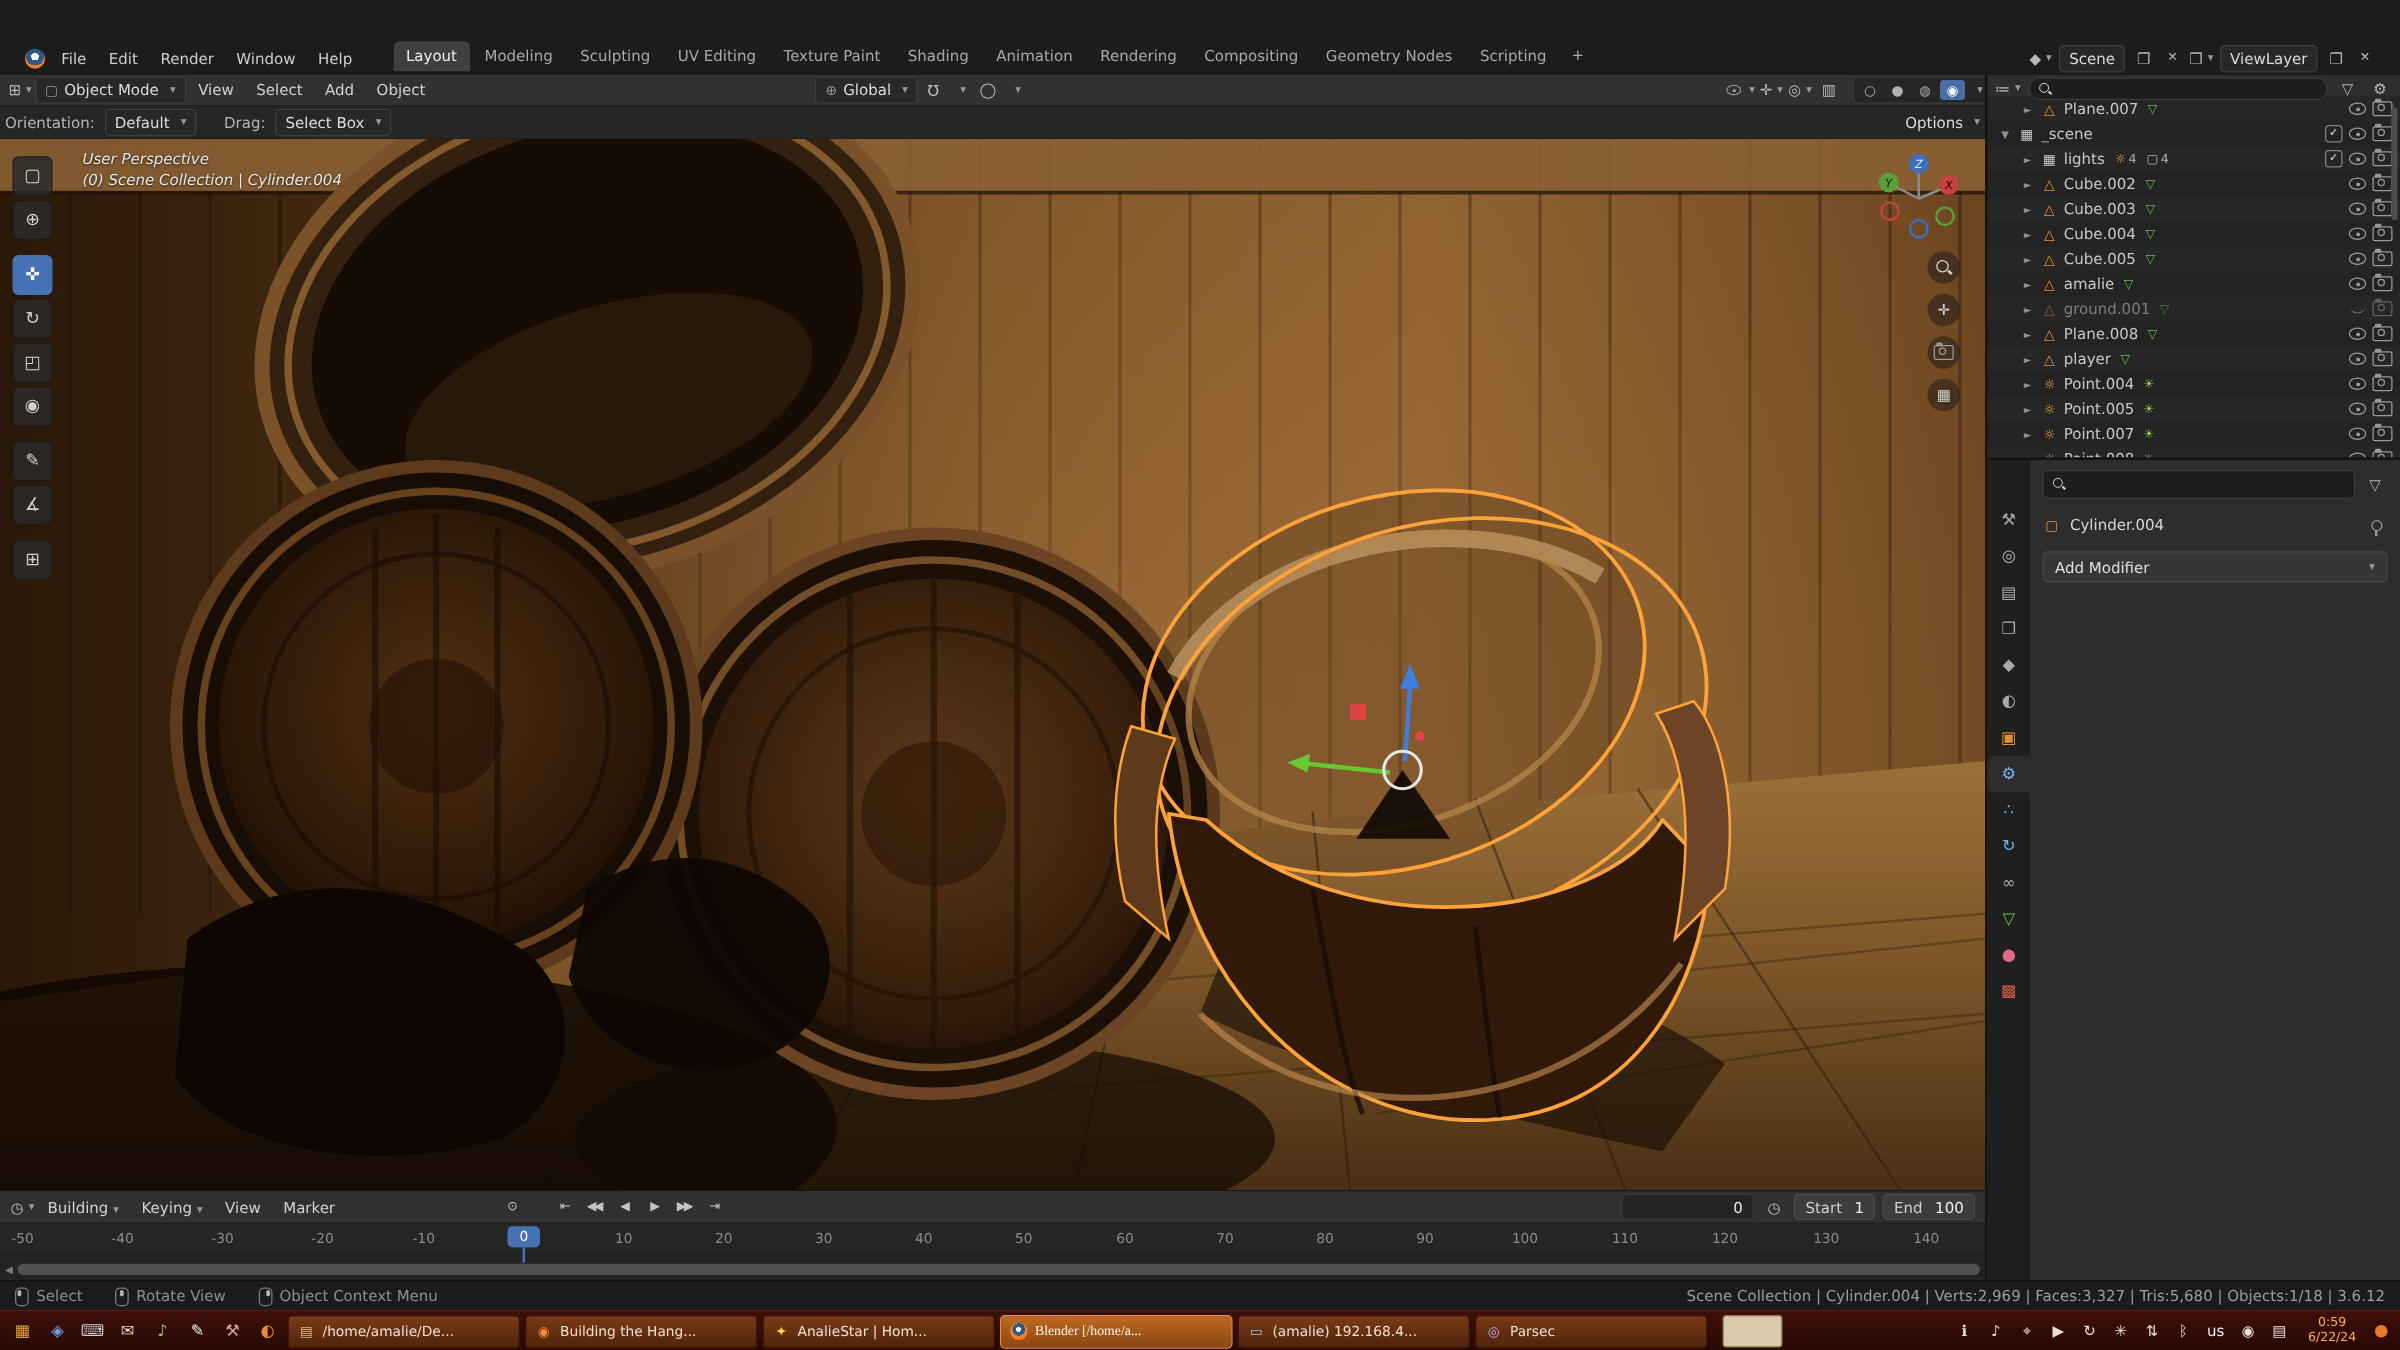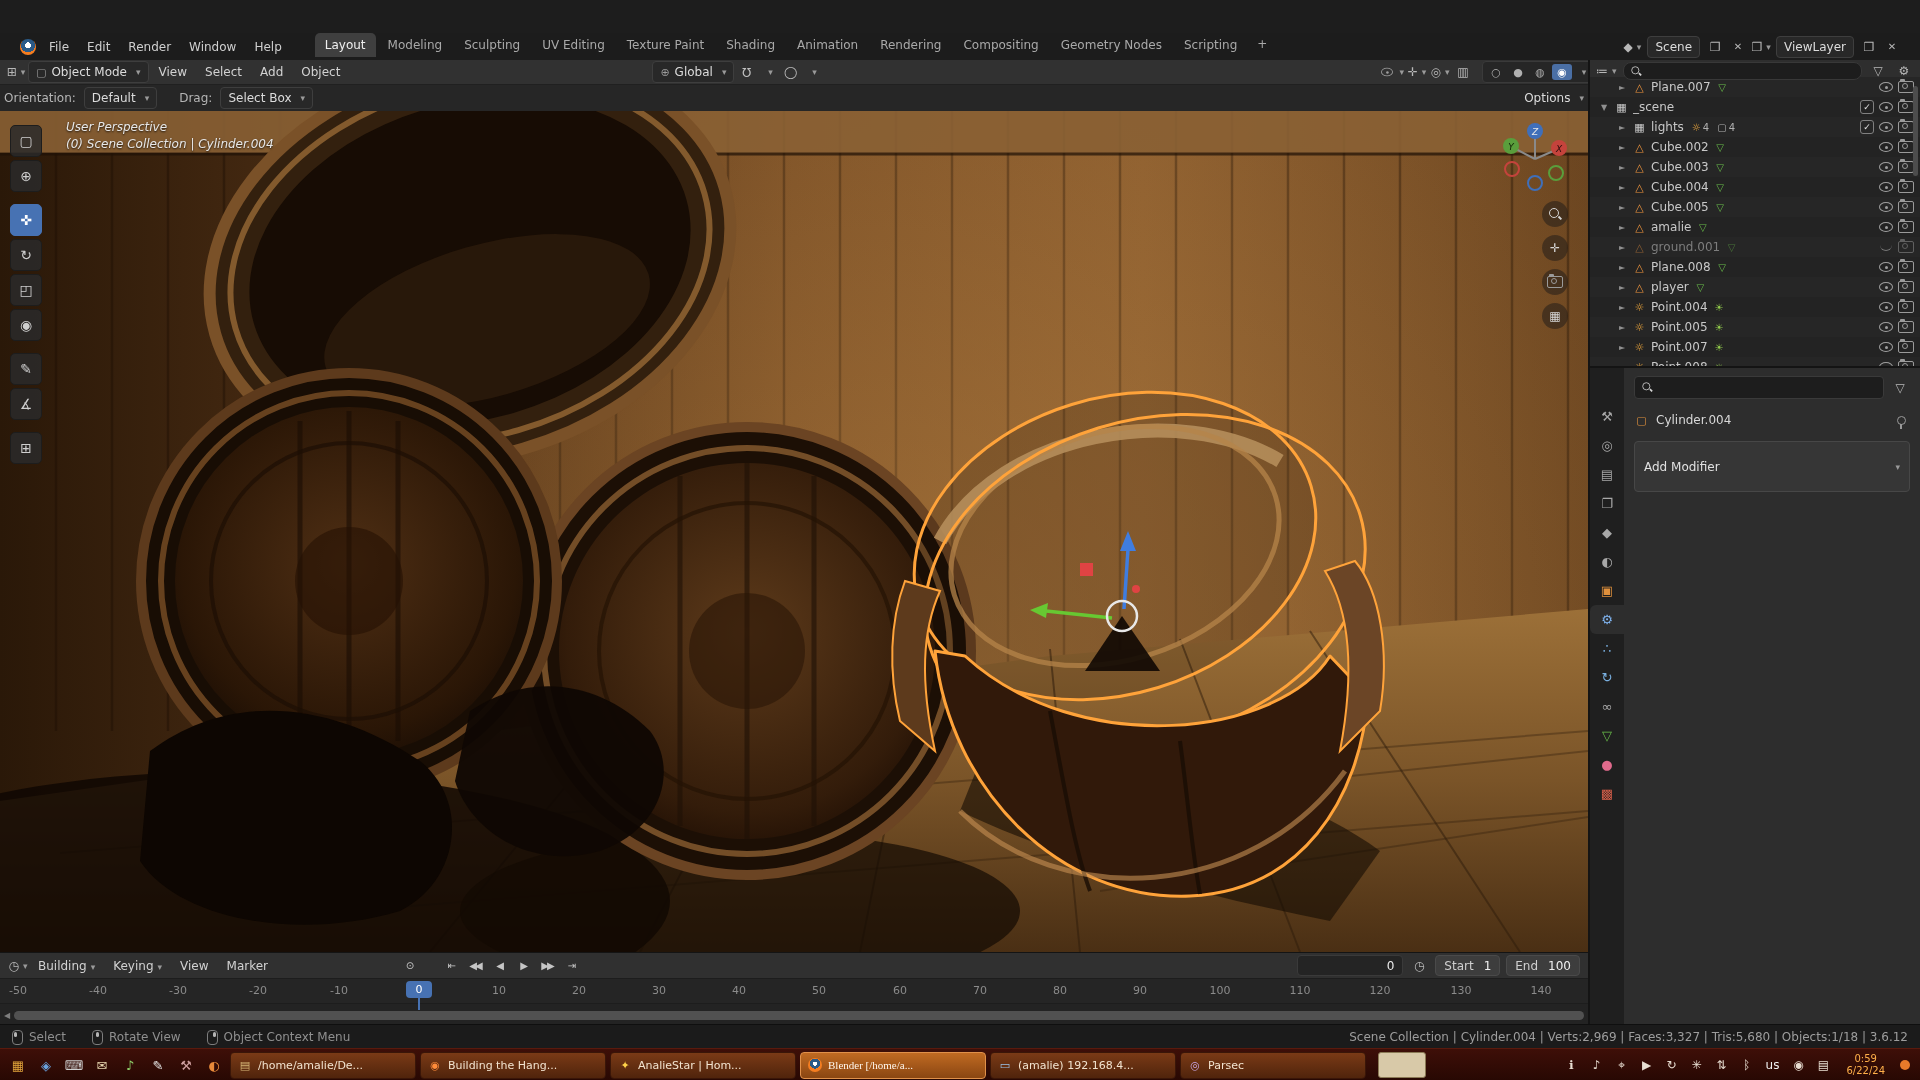--- a/index.html
+++ b/index.html
@@ -86,21 +86,21 @@
   .ptabs{width:34px;background:#1f1f1f;padding-top:34px;display:flex;flex-direction:column;}
   .ptab{height:29px;display:flex;align-items:center;justify-content:center;font-size:13px;color:#a8a8a8;}
   .ptab.active{background:#2d2d2d;border-radius:6px 0 0 6px;color:#7fb3ef;}
   .ptab.obj{color:#e0903c;} .ptab.dat{color:#6abf4a;} .ptab.mat{color:#e06a8c;} .ptab.tex{color:#d95f4a;} .ptab.phy{color:#7ab0e0;}
   .pmain{flex:1;padding:8px 10px;}
   .psearch-row{display:flex;align-items:center;gap:6px;margin-bottom:9px;}
   .psearch{flex:1;height:21px;background:#1d1d1d;border:1px solid #3a3a3a;border-radius:4px;display:flex;align-items:center;padding:0 6px;gap:6px;}
   .pcrumb{display:flex;align-items:center;gap:7px;height:24px;color:#d8d8d8;}
   .pinico{width:7px;height:7px;border:1.5px solid #999;border-radius:50%;position:relative;margin-right:4px;}
   .pinico::after{content:"";position:absolute;left:2px;top:7px;width:1.5px;height:5px;background:#999;}
-  .addmod{margin-top:9px;height:23px;background:#363636;border:1px solid #474747;border-radius:4px;display:flex;align-items:center;padding:13px 9px;color:#e0e0e0;}
+  .addmod{margin-top:9px;height:23px;background:#363636;border:1px solid #474747;border-radius:4px;display:flex;align-items:center;padding:0 9px;color:#e0e0e0;}
   .addmod .arr{margin-left:auto;font-size:9px;color:#9a9a9a;}
 
   
   .timeline{position:absolute;top:952px;left:0;width:1588px;height:72px;background:#2b2b2b;border-top:1px solid #141414;}
   .tl-head{height:25px;background:#303030;border-bottom:1px solid #1d1d1d;display:flex;align-items:center;padding:0 8px;gap:2px;}
   .transport{display:flex;align-items:center;gap:2px;margin-left:120px;}
   .tbtn{min-width:22px;height:18px;display:flex;align-items:center;justify-content:center;color:#c5c5c5;font-size:10px;border-radius:3px;letter-spacing:-2px;}
   .tl-right{margin-left:auto;display:flex;align-items:center;gap:6px;}
   .framebox{width:88px;height:19px;background:#242424;border:1px solid #3a3a3a;border-radius:4px;display:flex;align-items:center;justify-content:flex-end;padding:0 8px;color:#e8e8e8;}
   .rangebox{height:19px;background:#3d3d3d;border:1px solid #4a4a4a;border-radius:4px;display:flex;align-items:center;padding:0 8px;gap:10px;color:#cfcfcf;}

